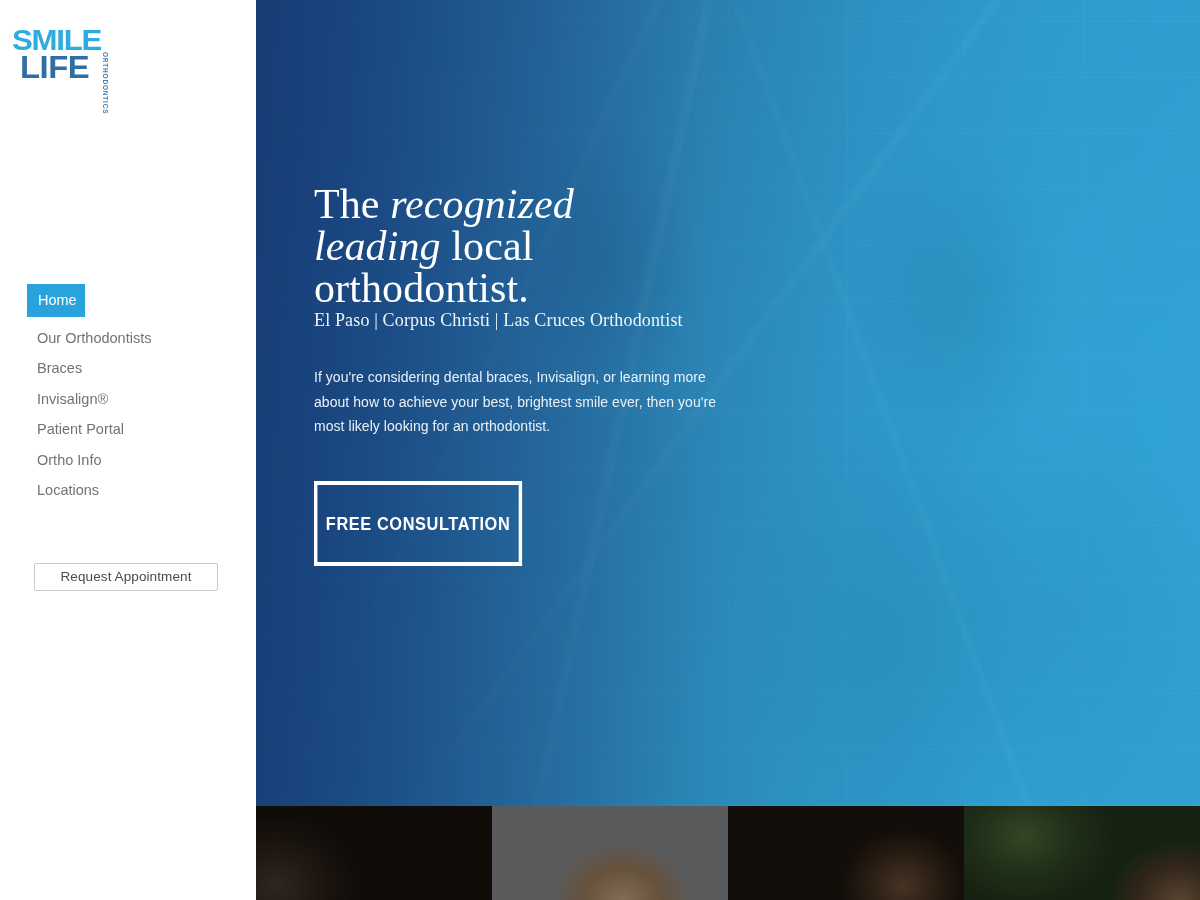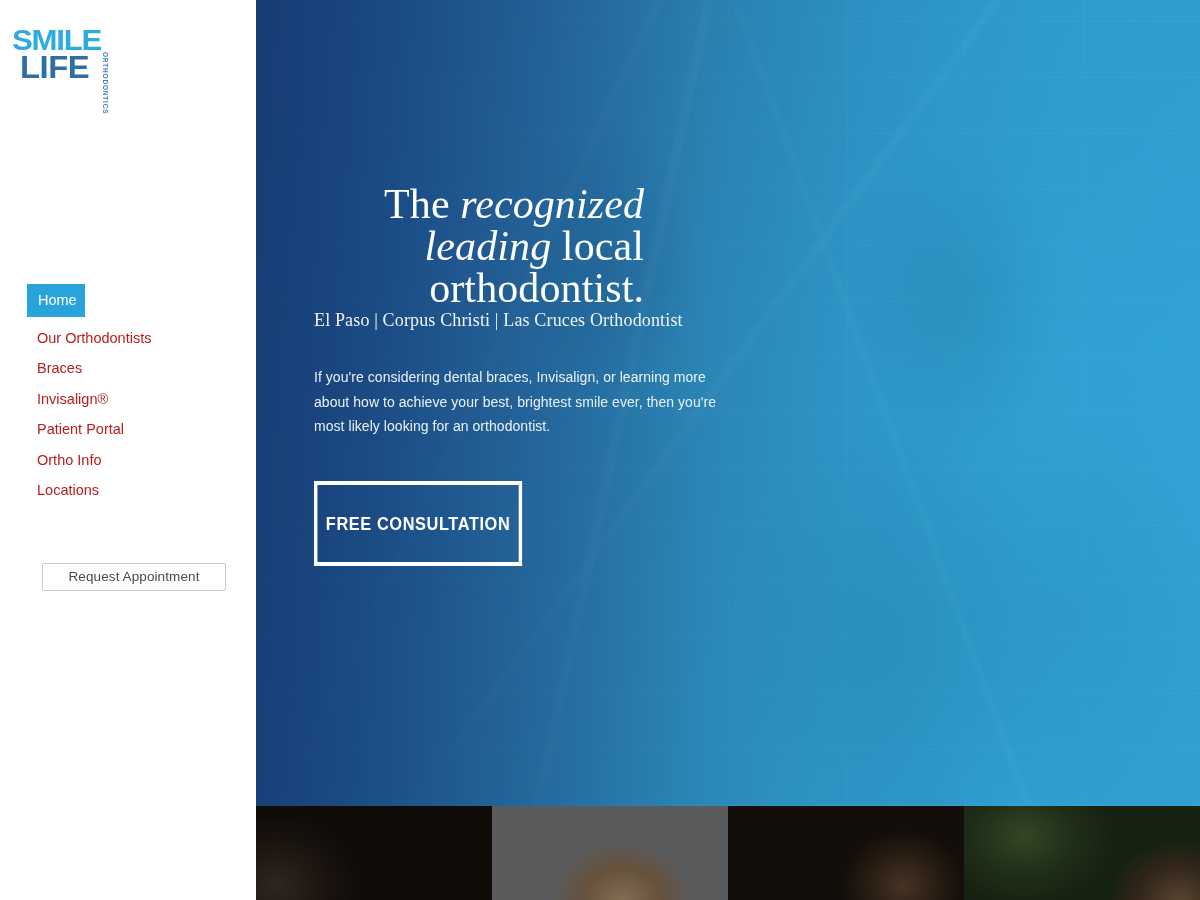--- a/index.html
+++ b/index.html
@@ -77,39 +77,39 @@
 
   .nav {
     position: absolute;
     left: 0;
     top: 284px;
     width: 256px;
   }
   .nav-item {
     display: block;
     font-size: 14.5px;
-    color: #b91c1c;
+    color: #737373;
     line-height: 1;
     padding: 8px 10px 8px 10px;
     margin-left: 27px;
     width: max-content;
     text-decoration: none;
     cursor: pointer;
     font-family: "Liberation Sans", sans-serif;
   }
   .nav-item.active {
     background: #29a3dc;
     color: #ffffff;
     padding: 9px 8px 9px 11px;
     margin-bottom: 6px;
   }
 
   .appt-btn {
     position: absolute;
-    left: 42px;
+    left: 34px;
     top: 563px;
     width: 184px;
     height: 28px;
     border: 1px solid #c9c9c9;
     border-radius: 2px;
     background: #ffffff;
     color: #4a4a4a;
     font-size: 13.5px;
     font-family: "Liberation Sans", sans-serif;
     line-height: 26px;
@@ -186,21 +186,20 @@
 
   .hero-title {
     margin-top: 183px;
     font-family: "Liberation Serif", "DejaVu Serif", serif;
     font-size: 42px;
     line-height: 42px;
     color: #ffffff;
     font-weight: normal;
     letter-spacing: 0.1px;
     width: 330px;
-    text-align: right;
   }
   .hero-title em {
     font-style: italic;
     font-family: "Liberation Serif", "DejaVu Serif", serif;
   }
 
   .hero-subtitle {
     font-family: "Liberation Serif", "DejaVu Serif", serif;
     font-size: 18px;
     line-height: 22px;

